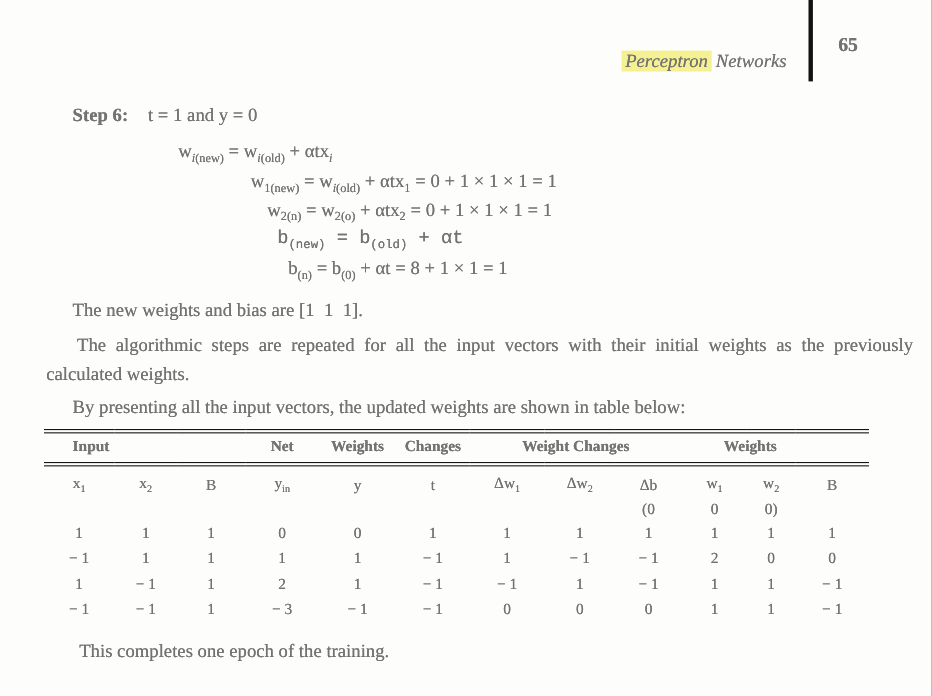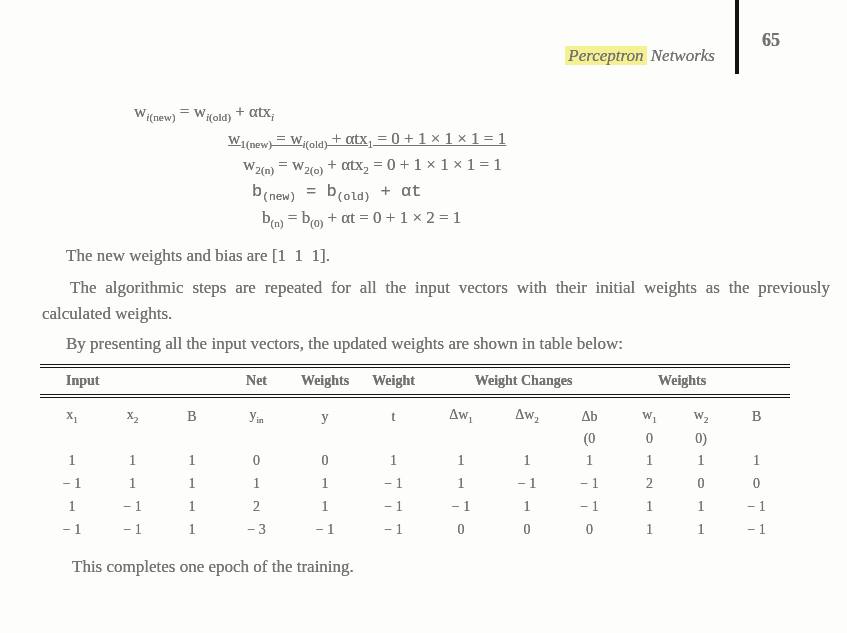--- a/index.html
+++ b/index.html
@@ -11,21 +11,21 @@
   .hl{padding:0 3px;}
   .divider{position:absolute;left:735px;top:0;width:4px;height:74px;background:#121212;}
   .page-number{position:absolute;left:762px;top:30px;font-size:18px;font-weight:bold;}
   
   .main{position:absolute;left:42px;top:92px;width:788px;font-size:17px;line-height:26px;}
   .step-line{margin-left:24px;display:flex;gap:18px;}
   .step-label{font-weight:bold;}
   .since-line{margin-left:93px;margin-top:3px;}
   .eqs{margin-top:7px;}
   .eq{height:26.5px;white-space:nowrap;}
-  .eq-1{margin-left:92px;} .eq-2{margin-left:186px;text-decoration:underline;} .eq-3{margin-left:201px;}
+  .eq-1{margin-left:120px;} .eq-2{margin-left:186px;} .eq-3{margin-left:201px;}
   .eq-4{margin-left:210px;font-family:Liberation Mono, monospace;} .eq-5{margin-left:220px;}
   .sub{font-size:0.66em;vertical-align:-0.38em;letter-spacing:0;}
   .it{font-style:italic;}
   .para{margin:0;}
   .p-new{margin-top:11px;text-indent:24px;}
   .p-algo{margin-top:6px;text-indent:28px;text-align:justify;}
   .p-present{margin-top:4px;text-indent:24px;}
   
   .weights-table{border-collapse:collapse;table-layout:fixed;width:750px;margin-left:-2px;margin-top:7px;
                  border-top:4px double #151515;font-size:14px;}
@@ -45,28 +45,32 @@
 <div class="page">
 
   <div class="header-title"><span class="hl" style="background-color: rgb(245, 241, 147);">Perceptron</span><span> Networks</span></div>
 
   <div class="divider"></div>
 
   <div class="page-number">65</div>
 
   <div class="main">
 
+    <div class="step-line">
+      <span class="step-label">Step 6:</span>
+      <span>t = 1 and y = 0</span>
+    </div>
 
 
     <div class="eqs">
       <div class="eq eq-1"><span>w</span><span class="sub it">i</span><span class="sub">(new)</span><span> = w</span><span class="sub it">i</span><span class="sub">(old)</span><span> + αtx</span><span class="sub it">i</span></div>
       <div class="eq eq-2"><span>w</span><span class="sub">1(new)</span><span> = w</span><span class="sub it">i</span><span class="sub">(old)</span><span> + αtx</span><span class="sub">1</span><span> = 0 + 1 × 1 × 1 = 1</span></div>
       <div class="eq eq-3"><span>w</span><span class="sub">2(n)</span><span> = w</span><span class="sub">2(o)</span><span> + αtx</span><span class="sub">2</span><span> = 0 + 1 × 1 × 1 = 1</span></div>
       <div class="eq eq-4"><span>b</span><span class="sub">(new)</span><span> = b</span><span class="sub">(old)</span><span> + αt</span></div>
-      <div class="eq eq-5"><span>b</span><span class="sub">(n)</span><span> = b</span><span class="sub">(0)</span><span> + αt = 0 + 1 × 2 = 1</span></div>
+      <div class="eq eq-5"><span>b</span><span class="sub">(n)</span><span> = b</span><span class="sub">(0)</span><span> + αt = 8 + 1 × 1 = 1</span></div>
     </div>
 
     <p class="para p-new">The new weights and bias are [1&nbsp;&nbsp;1&nbsp;&nbsp;1].</p>
 
     <p class="para p-algo">The algorithmic steps are repeated for all the input vectors with their initial weights as the previously calculated weights.</p>
 
     <p class="para p-present">By presenting all the input vectors, the updated weights are shown in table below:</p>
 
     <table class="weights-table">
       <colgroup>
@@ -81,21 +85,21 @@
           <col style="width:61px">
         <col style="width:59px">
           <col style="width:44px">
           <col style="width:67px">
       </colgroup>
       <thead>
         <tr class="grp">
           <td colspan="3" class="g-input">Input</td>
           <td>Net</td>
           <td>Weights</td>
-          <td>Weight</td>
+          <td>Changes</td>
           <td colspan="3">Weight Changes</td>
           <td colspan="3" class="g-weights">Weights</td>
         </tr>
         <tr class="cols">
           <td><span>x</span><span class="sub">1</span></td>
           <td><span>x</span><span class="sub">2</span></td>
           <td><span>B</span></td>
           <td><span>y</span><span class="sub">in</span></td>
           <td><span>y</span></td>
           <td><span>t</span></td>

